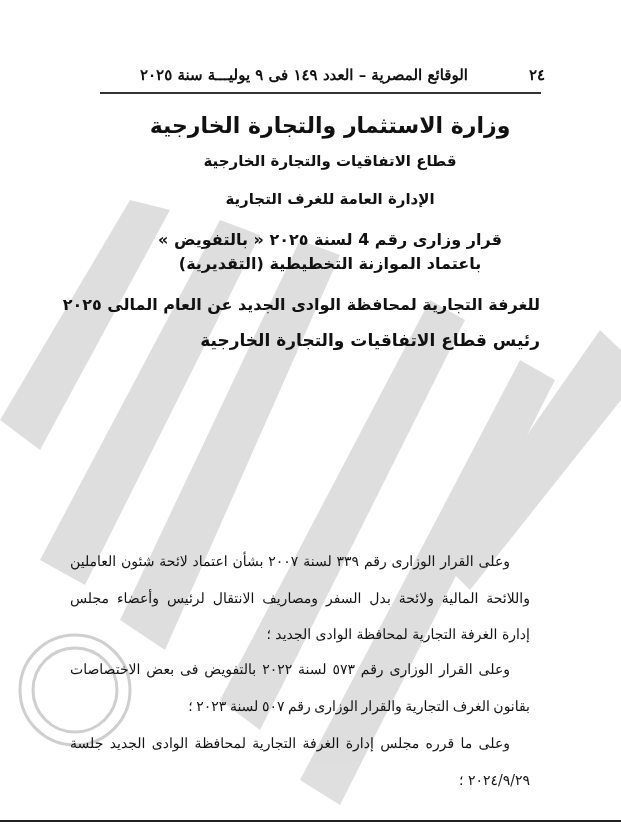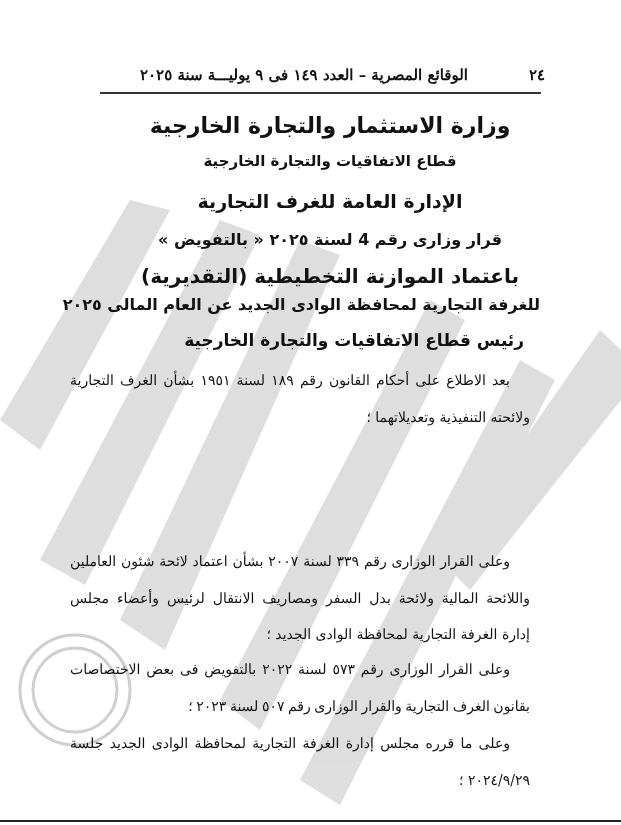--- a/index.html
+++ b/index.html
@@ -12,25 +12,25 @@
   .page { position: absolute; left: 0; top: 0; width: 621px; height: 825px; z-index: 1; direction: rtl; }
   .running-header {
     position: absolute; left: 140px; width: 405px; top: 64px; height: 22px;
     display: flex; justify-content: space-between; align-items: center;
     font-family: "DejaVu Serif", serif; font-size: 15px; font-weight: bold; color: #111;
   }
   .header-rule { position: absolute; left: 100px; width: 441px; top: 92px; height: 0; border-top: 2px solid #333; }
   .center-line { position: absolute; left: 100px; width: 460px; text-align: center; font-weight: bold; white-space: nowrap; }
   .t1 { top: 113px; font-size: 22px; }
   .t2 { top: 152px; font-size: 15px; }
-  .t3 { top: 190px; font-size: 19px; text-align: center; }
+  .t3 { top: 190px; font-size: 15px; text-align: center; }
   .t4 { top: 230px; font-size: 16px; }
-  .t5 { top: 264px; font-size: 20px; }
+  .t5 { top: 254px; font-size: 16px; }
   .t6 { top: 295px; font-size: 16px; left: 120px; width: 420px; text-align: right; }
-  .t7 { top: 330px; font-size: 17px; left: 104px; width: 420px; text-align: right; }
+  .t7 { top: 330px; font-size: 17px; left: 120px; width: 420px; text-align: right; }
   .para {
     position: absolute; left: 70px; width: 460px; text-align: justify; text-align-last: right;
     font-family: "DejaVu Serif", serif; font-size: 14px; line-height: 36.5px;
   }
   .para .first { padding-right: 20px; }
   .p1 { top: 362px; }
   .p2 { top: 434px; }
   .p3 { top: 543px; }
   .p4 { top: 652px; font-family: Liberation Serif, serif; }
   .p5 { top: 725px; }
@@ -63,19 +63,18 @@
   <div class="header-rule"></div>
 
   <div class="center-line t1">وزارة الاستثمار والتجارة الخارجية</div>
   <div class="center-line t2">قطاع الاتفاقيات والتجارة الخارجية</div>
   <div class="center-line t3">الإدارة العامة للغرف التجارية</div>
   <div class="center-line t4">قرار وزارى رقم 4 لسنة ٢٠٢٥ « بالتفويض »</div>
   <div class="center-line t5">باعتماد الموازنة التخطيطية (التقديرية)</div>
   <div class="center-line t6">للغرفة التجارية لمحافظة الوادى الجديد عن العام المالى ٢٠٢٥</div>
   <div class="center-line t7">رئيس قطاع الاتفاقيات والتجارة الخارجية</div>
 
-  <div class="para p1"><span class="first">بعد الاطلاع على أحكام القانون رقم ١٨٩ لسنة ١٩٥١ بشأن الغرف التجارية ولائحته التنفيذية وتعديلاتهما ؛</span></div>
   <div class="para p3"><span class="first">وعلى القرار الوزارى رقم ٣٣٩ لسنة ٢٠٠٧ بشأن اعتماد لائحة شئون العاملين واللائحة المالية ولائحة بدل السفر ومصاريف الانتقال لرئيس وأعضاء مجلس إدارة الغرفة التجارية لمحافظة الوادى الجديد ؛</span></div>
   <div class="para p4"><span class="first">وعلى القرار الوزارى رقم ٥٧٣ لسنة ٢٠٢٢ بالتفويض فى بعض الاختصاصات بقانون الغرف التجارية والقرار الوزارى رقم ٥٠٧ لسنة ٢٠٢٣ ؛</span></div>
   <div class="para p5"><span class="first">وعلى ما قرره مجلس إدارة الغرفة التجارية لمحافظة الوادى الجديد جلسة ٢٠٢٤/٩/٢٩ ؛</span></div>
 
   <div class="footer-rule"></div>
 </div>
 
 </body></html>

